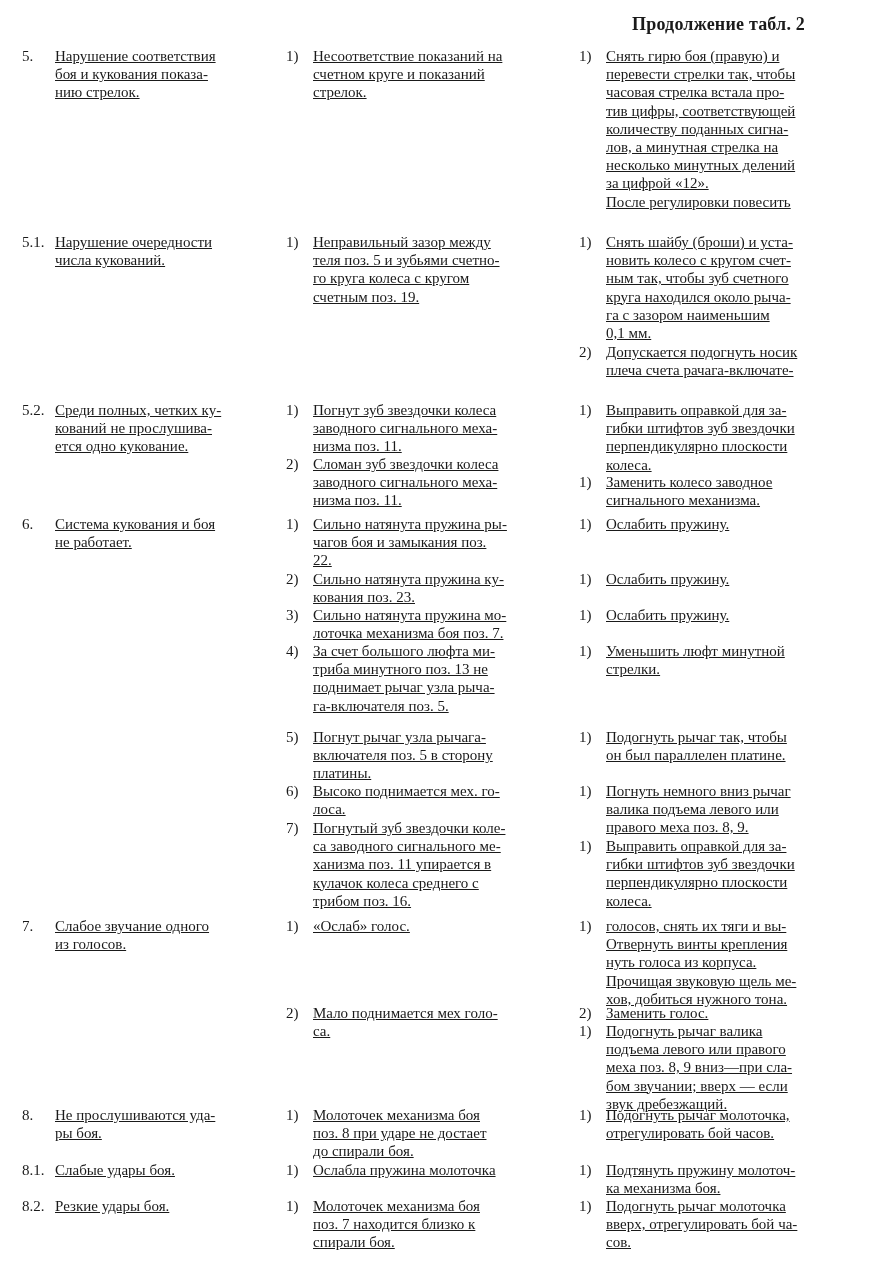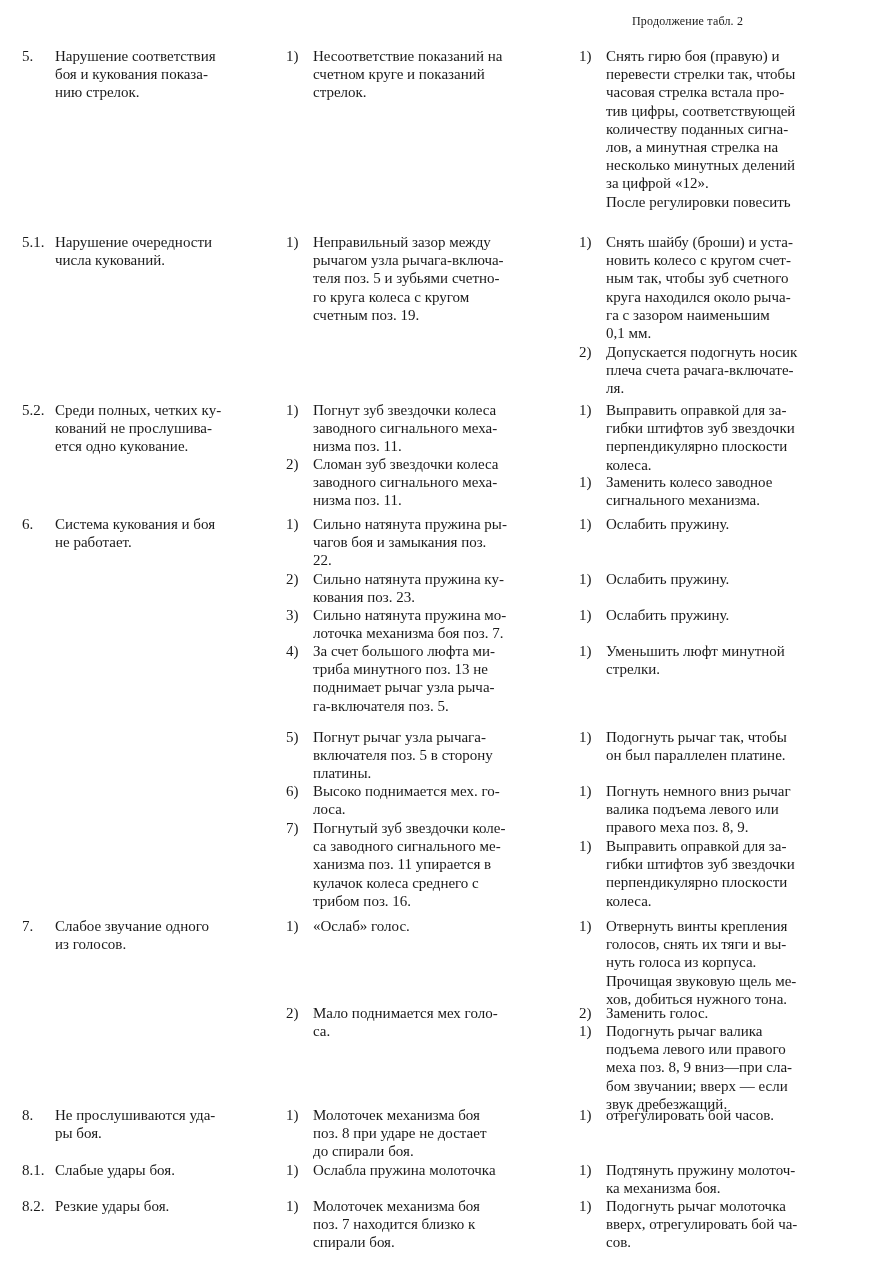--- a/index.html
+++ b/index.html
@@ -1,22 +1,22 @@
 <!DOCTYPE html>
 <html><head>
 <meta charset="utf-8">
 <style>
   html, body { margin: 0; padding: 0; background: #ffffff; }
   body { width: 875px; height: 1280px; position: relative; overflow: hidden;
          font-family: "Liberation Serif", "DejaVu Serif", serif; color: #1a1a1a; }
   .page { position: absolute; left: 0; top: 0; width: 875px; height: 1280px; }
-  .caption { position: absolute; left: 632px; top: 14px; font-size: 12px; letter-spacing: 0.2px; }
+  .caption { position: absolute; left: 632px; top: 14px; font-size: 18px; letter-spacing: 0.2px; font-weight: bold; }
   .blk { position: absolute; font-size: 15px; line-height: 18.2px; }
   .num { position: absolute; top: 0; }
-  .txt { position: absolute; top: 0; text-align: justify; text-align-last: left; }
+  .txt { position: absolute; top: 0; text-align: justify; text-align-last: left; text-decoration: underline; }
   .txt .ln { display: block; white-space: nowrap; }
   .c1 { left: 22px; }
   .c1 .num { left: 0; }
   .c1 .txt { left: 33px; width: 242px; }
   .c2 { left: 286px; }
   .c2 .num { left: 0; }
   .c2 .txt { left: 27px; width: 247px; }
   .c3 { left: 579px; }
   .c3 .num { left: 0; }
   .c3 .txt { left: 27px; width: 250px; }
@@ -64,21 +64,20 @@
           <span class="num">5.1.</span>
           <div class="txt">
             <span class="ln">Нарушение очередности</span>
             <span class="ln">числа кукований.</span>
           </div>
         </div>
         <div class="blk c2" style="top: 233px;">
           <span class="num">1)</span>
           <div class="txt">
             <span class="ln">Неправильный зазор между</span>
-            <span class="ln">рычагом узла рычага-включа-</span>
             <span class="ln">теля поз. 5 и зубьями счетно-</span>
             <span class="ln">го круга колеса с кругом</span>
             <span class="ln">счетным поз. 19.</span>
           </div>
         </div>
         <div class="blk c3" style="top: 233px;">
           <span class="num">1)</span>
           <div class="txt">
             <span class="ln">Снять шайбу (броши) и уста-</span>
             <span class="ln">новить колесо с кругом счет-</span>
@@ -86,21 +85,20 @@
             <span class="ln">круга находился около рыча-</span>
             <span class="ln">га с зазором наименьшим</span>
             <span class="ln">0,1 мм.</span>
           </div>
         </div>
         <div class="blk c3" style="top: 343px;">
           <span class="num">2)</span>
           <div class="txt">
             <span class="ln">Допускается подогнуть носик</span>
             <span class="ln">плеча счета рачага-включате-</span>
-            <span class="ln">ля.</span>
           </div>
         </div>
       </div>
       <div>
         <div class="blk c1" style="top: 401px;">
           <span class="num">5.2.</span>
           <div class="txt">
             <span class="ln">Среди полных, четких ку-</span>
             <span class="ln">кований не прослушива-</span>
             <span class="ln">ется одно кукование.</span>
@@ -270,22 +268,22 @@
         <div class="blk c2" style="top: 1004px;">
           <span class="num">2)</span>
           <div class="txt">
             <span class="ln">Мало поднимается мех голо-</span>
             <span class="ln">са.</span>
           </div>
         </div>
         <div class="blk c3" style="top: 917px;">
           <span class="num">1)</span>
           <div class="txt">
+            <span class="ln">голосов, снять их тяги и вы-</span>
             <span class="ln">Отвернуть винты крепления</span>
-            <span class="ln">голосов, снять их тяги и вы-</span>
             <span class="ln">нуть голоса из корпуса.</span>
             <span class="ln">Прочищая звуковую щель ме-</span>
             <span class="ln">хов, добиться нужного тона.</span>
           </div>
         </div>
         <div class="blk c3" style="top: 1004px;">
           <span class="num">2)</span>
           <div class="txt">
             <span class="ln">Заменить голос.</span>
           </div>
@@ -313,20 +311,21 @@
           <span class="num">1)</span>
           <div class="txt">
             <span class="ln">Молоточек механизма боя</span>
             <span class="ln">поз. 8 при ударе не достает</span>
             <span class="ln">до спирали боя.</span>
           </div>
         </div>
         <div class="blk c3" style="top: 1106px;">
           <span class="num">1)</span>
           <div class="txt">
+            <span class="ln">Подогнуть рычаг молоточка,</span>
             <span class="ln">отрегулировать бой часов.</span>
           </div>
         </div>
       </div>
       <div>
         <div class="blk c1" style="top: 1161px;">
           <span class="num">8.1.</span>
           <div class="txt">
             <span class="ln">Слабые удары боя.</span>
           </div>

